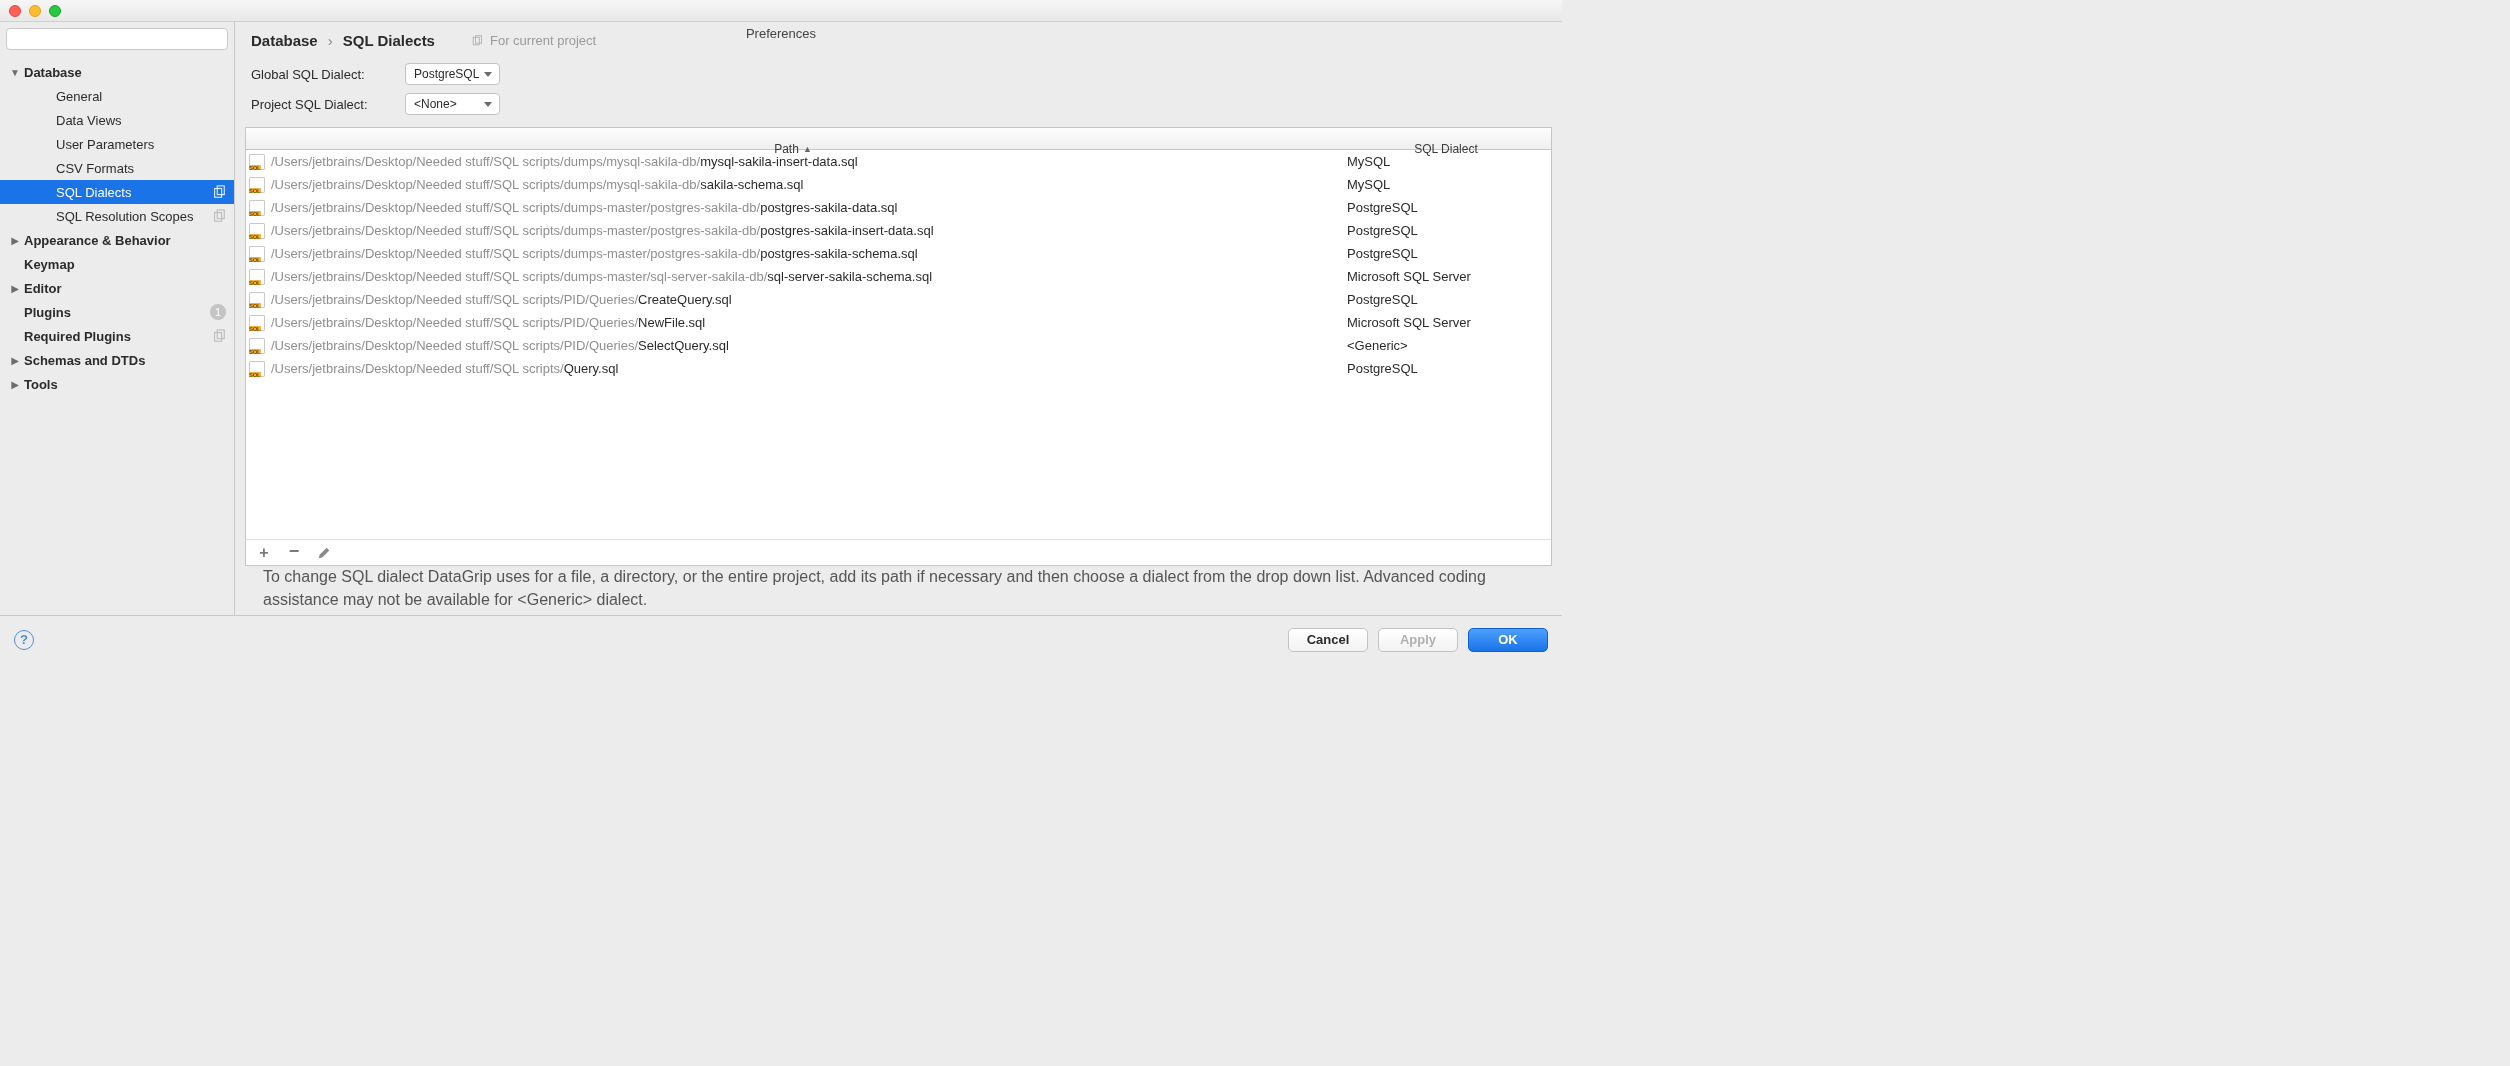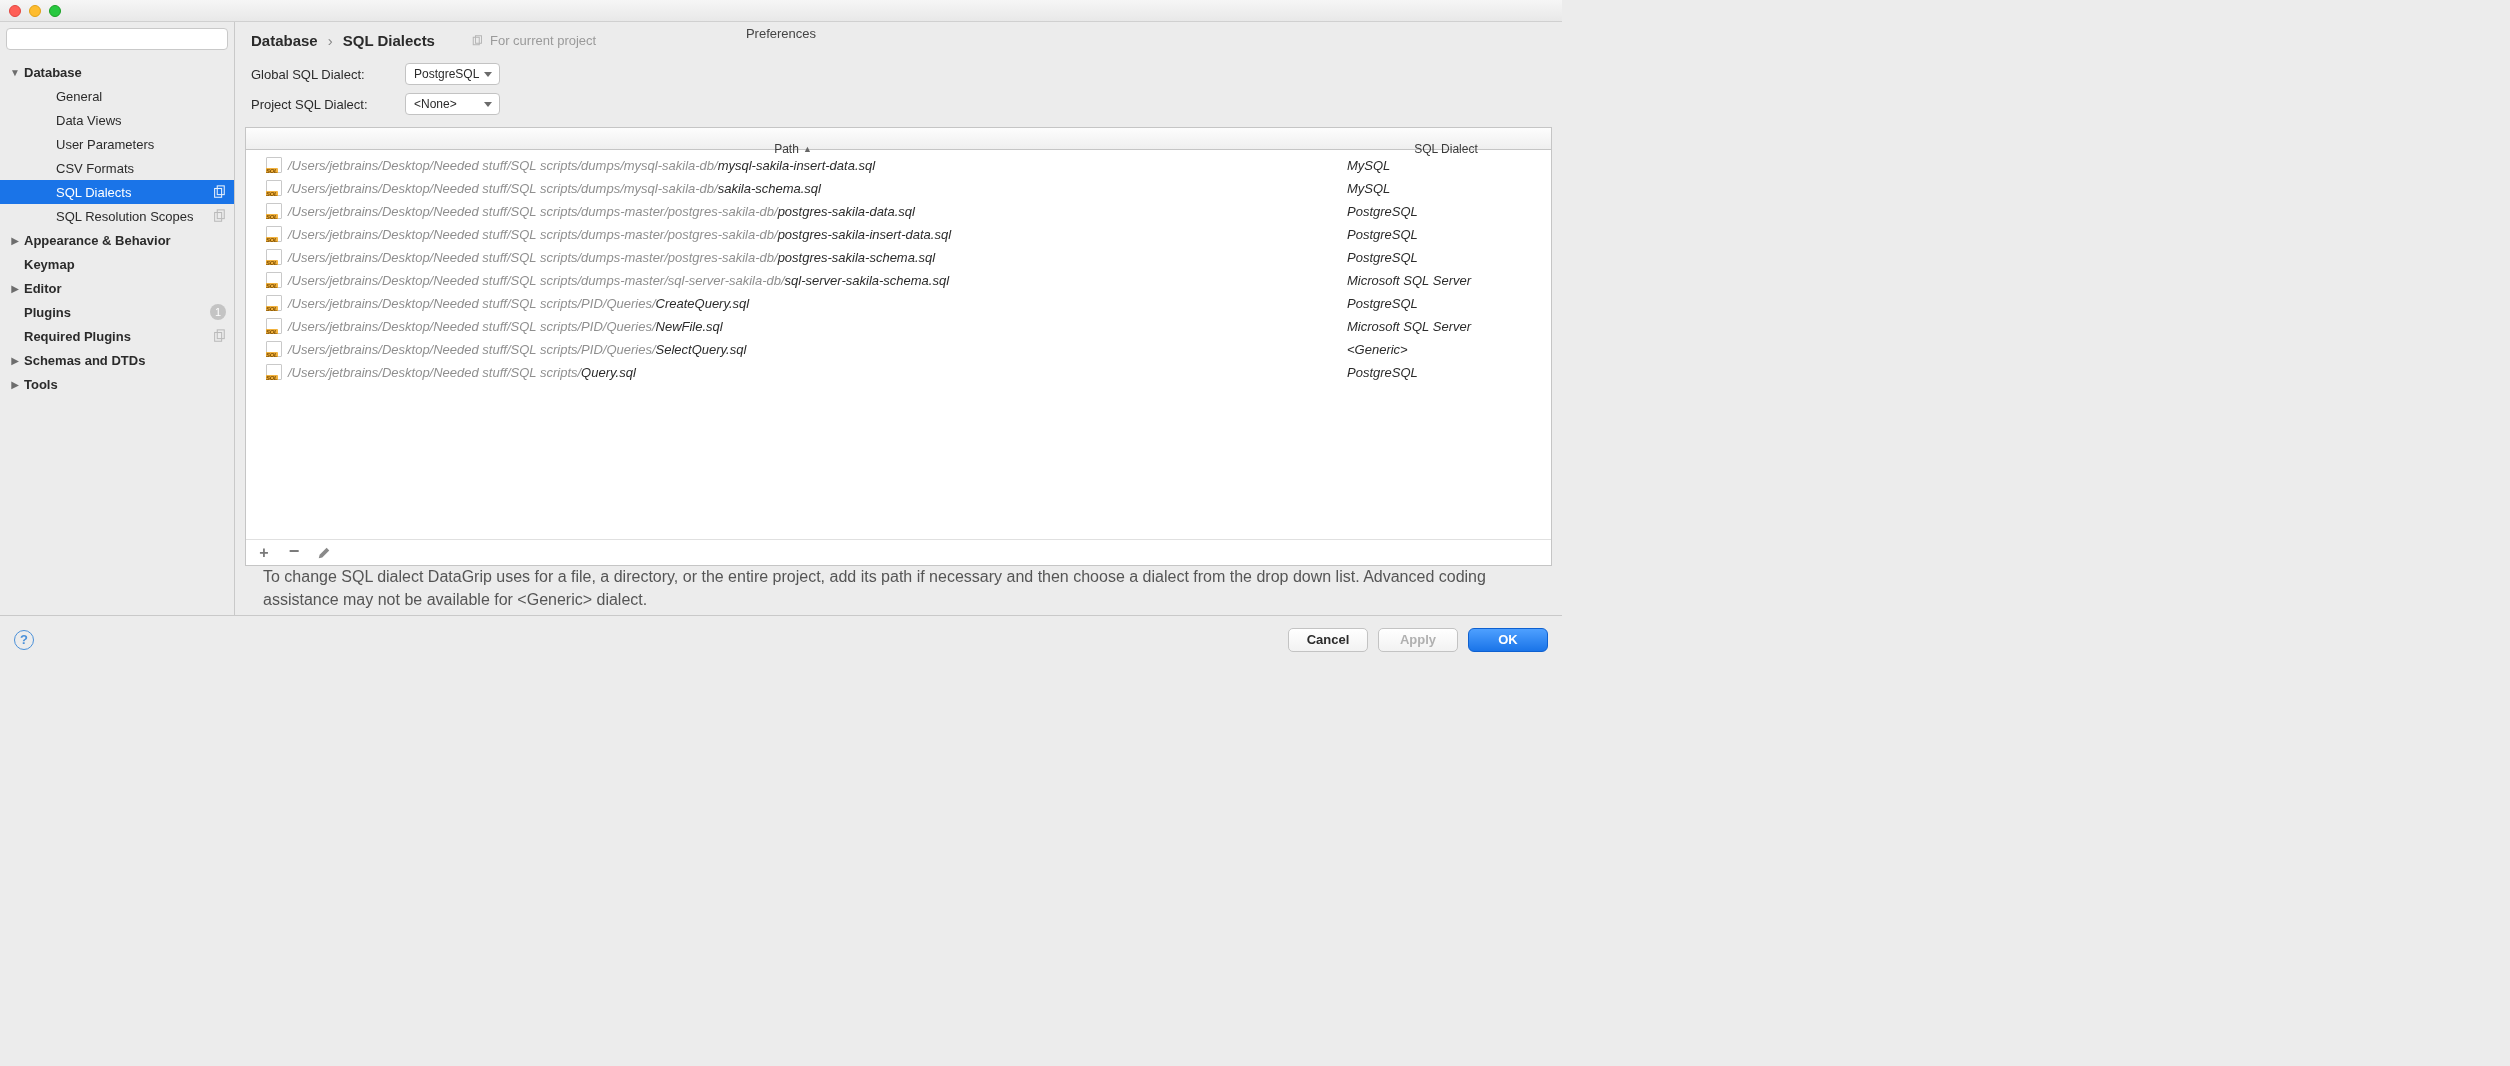--- a/index.html
+++ b/index.html
@@ -142,24 +142,23 @@
     position: relative;
     margin-top: 21px;
   }
   .th:last-child { border-right: none; }
   .th.path { flex: 1; }
   .th.dialect { width: 210px; }
   .th .sort { margin-left: 4px; font-size: 9px; color: #666; }
 
   .tbody { flex: 1; overflow: auto; }
   .trow {
-    display: flex; align-items: flex-end; height: 23px;
+    display: flex; align-items: center; height: 23px;
     font-size: 13px;
-    padding-left: 20px;
-    font-style: italic;
+    padding-left: 3px;
   }
   .trow .cell-path { flex: 1; display: flex; align-items: center; gap: 6px; overflow: hidden; white-space: nowrap; }
   .trow .cell-dialect { width: 210px; padding-left: 6px; }
   .dim   { color: #8f8f8f; }
   .fname { color: #2b2b2b; }
 
   .sql-icon {
     width: 16px; height: 16px; flex: 0 0 16px;
     display: inline-flex; align-items: flex-end; justify-content: center;
     position: relative;
@@ -206,21 +205,21 @@
   .btn {
     height: 24px; min-width: 80px; padding: 0 16px;
     border: 1px solid #c3c3c3; border-radius: 5px;
     background: linear-gradient(#ffffff, #f2f2f2);
     font-size: 13px; margin-left: 10px;
     display: inline-flex; align-items: center; justify-content: center; font-weight: bold;
   }
   .btn.disabled { color: #b0b0b0; }
   .btn.primary {
     background: linear-gradient(#4ea0ff, #1a74e8);
-    border-color: #0e60d0; color: #fff; border-radius: 6px;
+    border-color: #0e60d0; color: #fff;
   }
 </style>
 </head>
 <body>
 
 <div class="titlebar">
   <div class="traffic-lights">
     <div class="tl red"></div>
     <div class="tl yellow"></div>
     <div class="tl green"></div>

